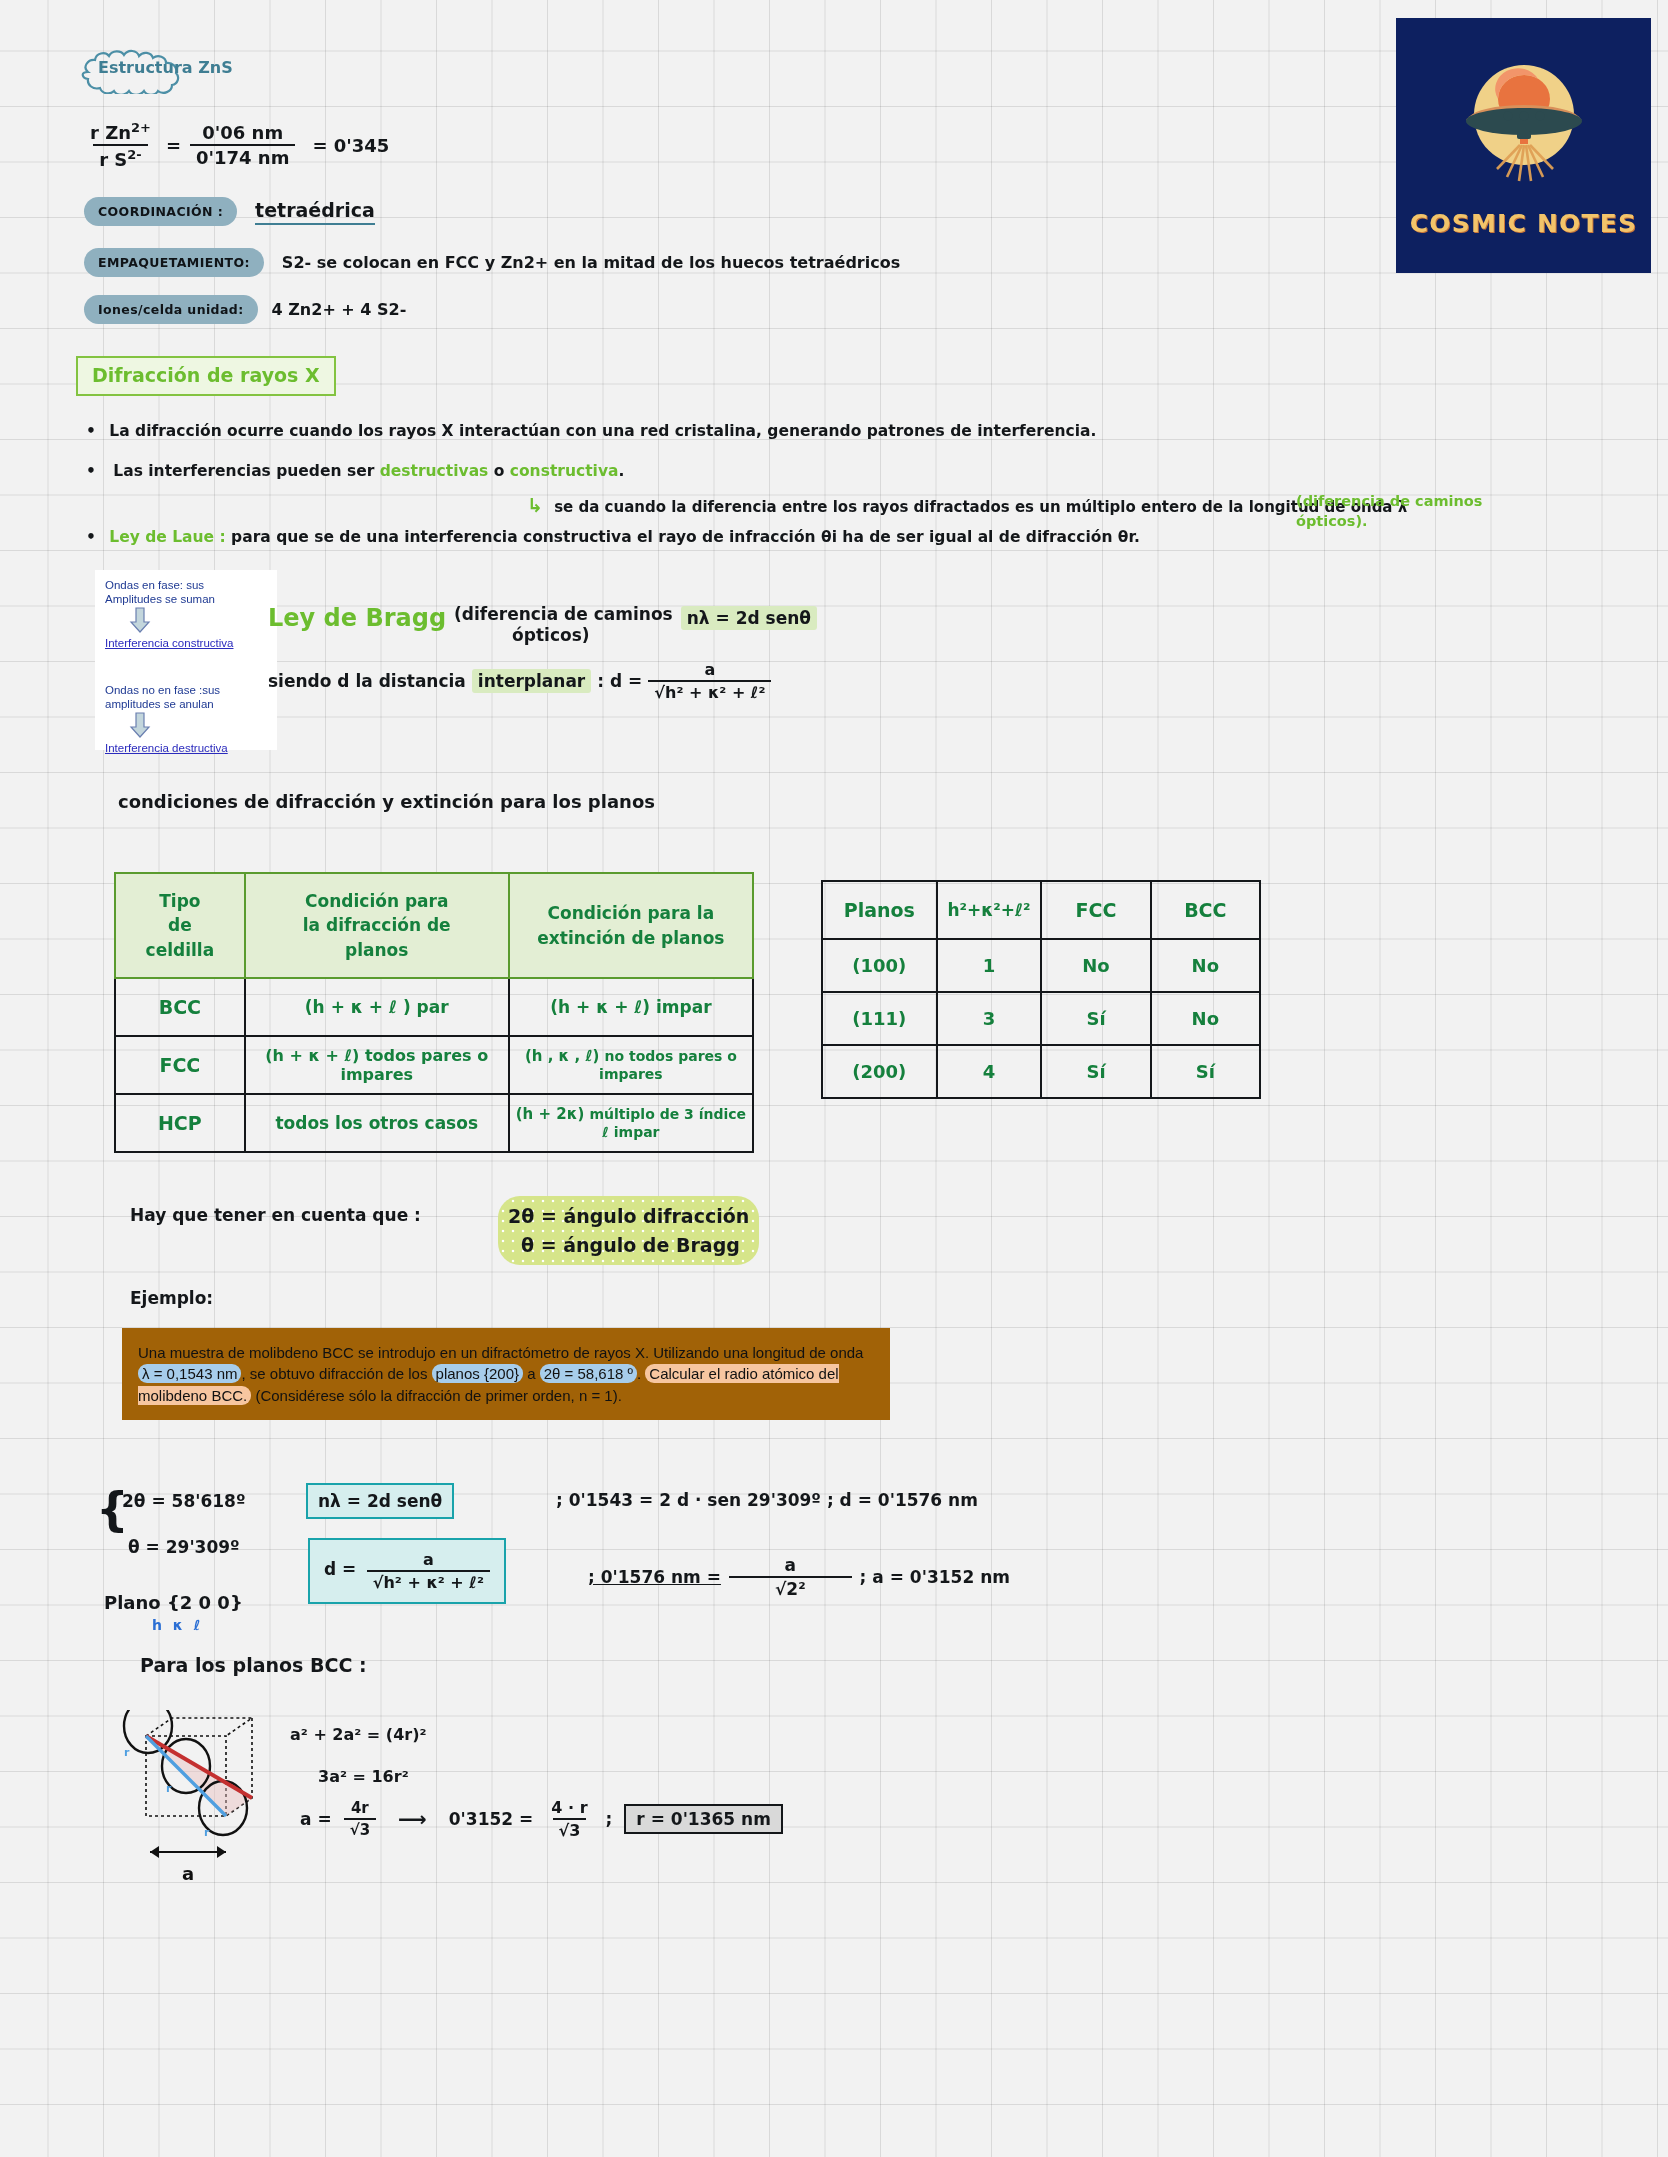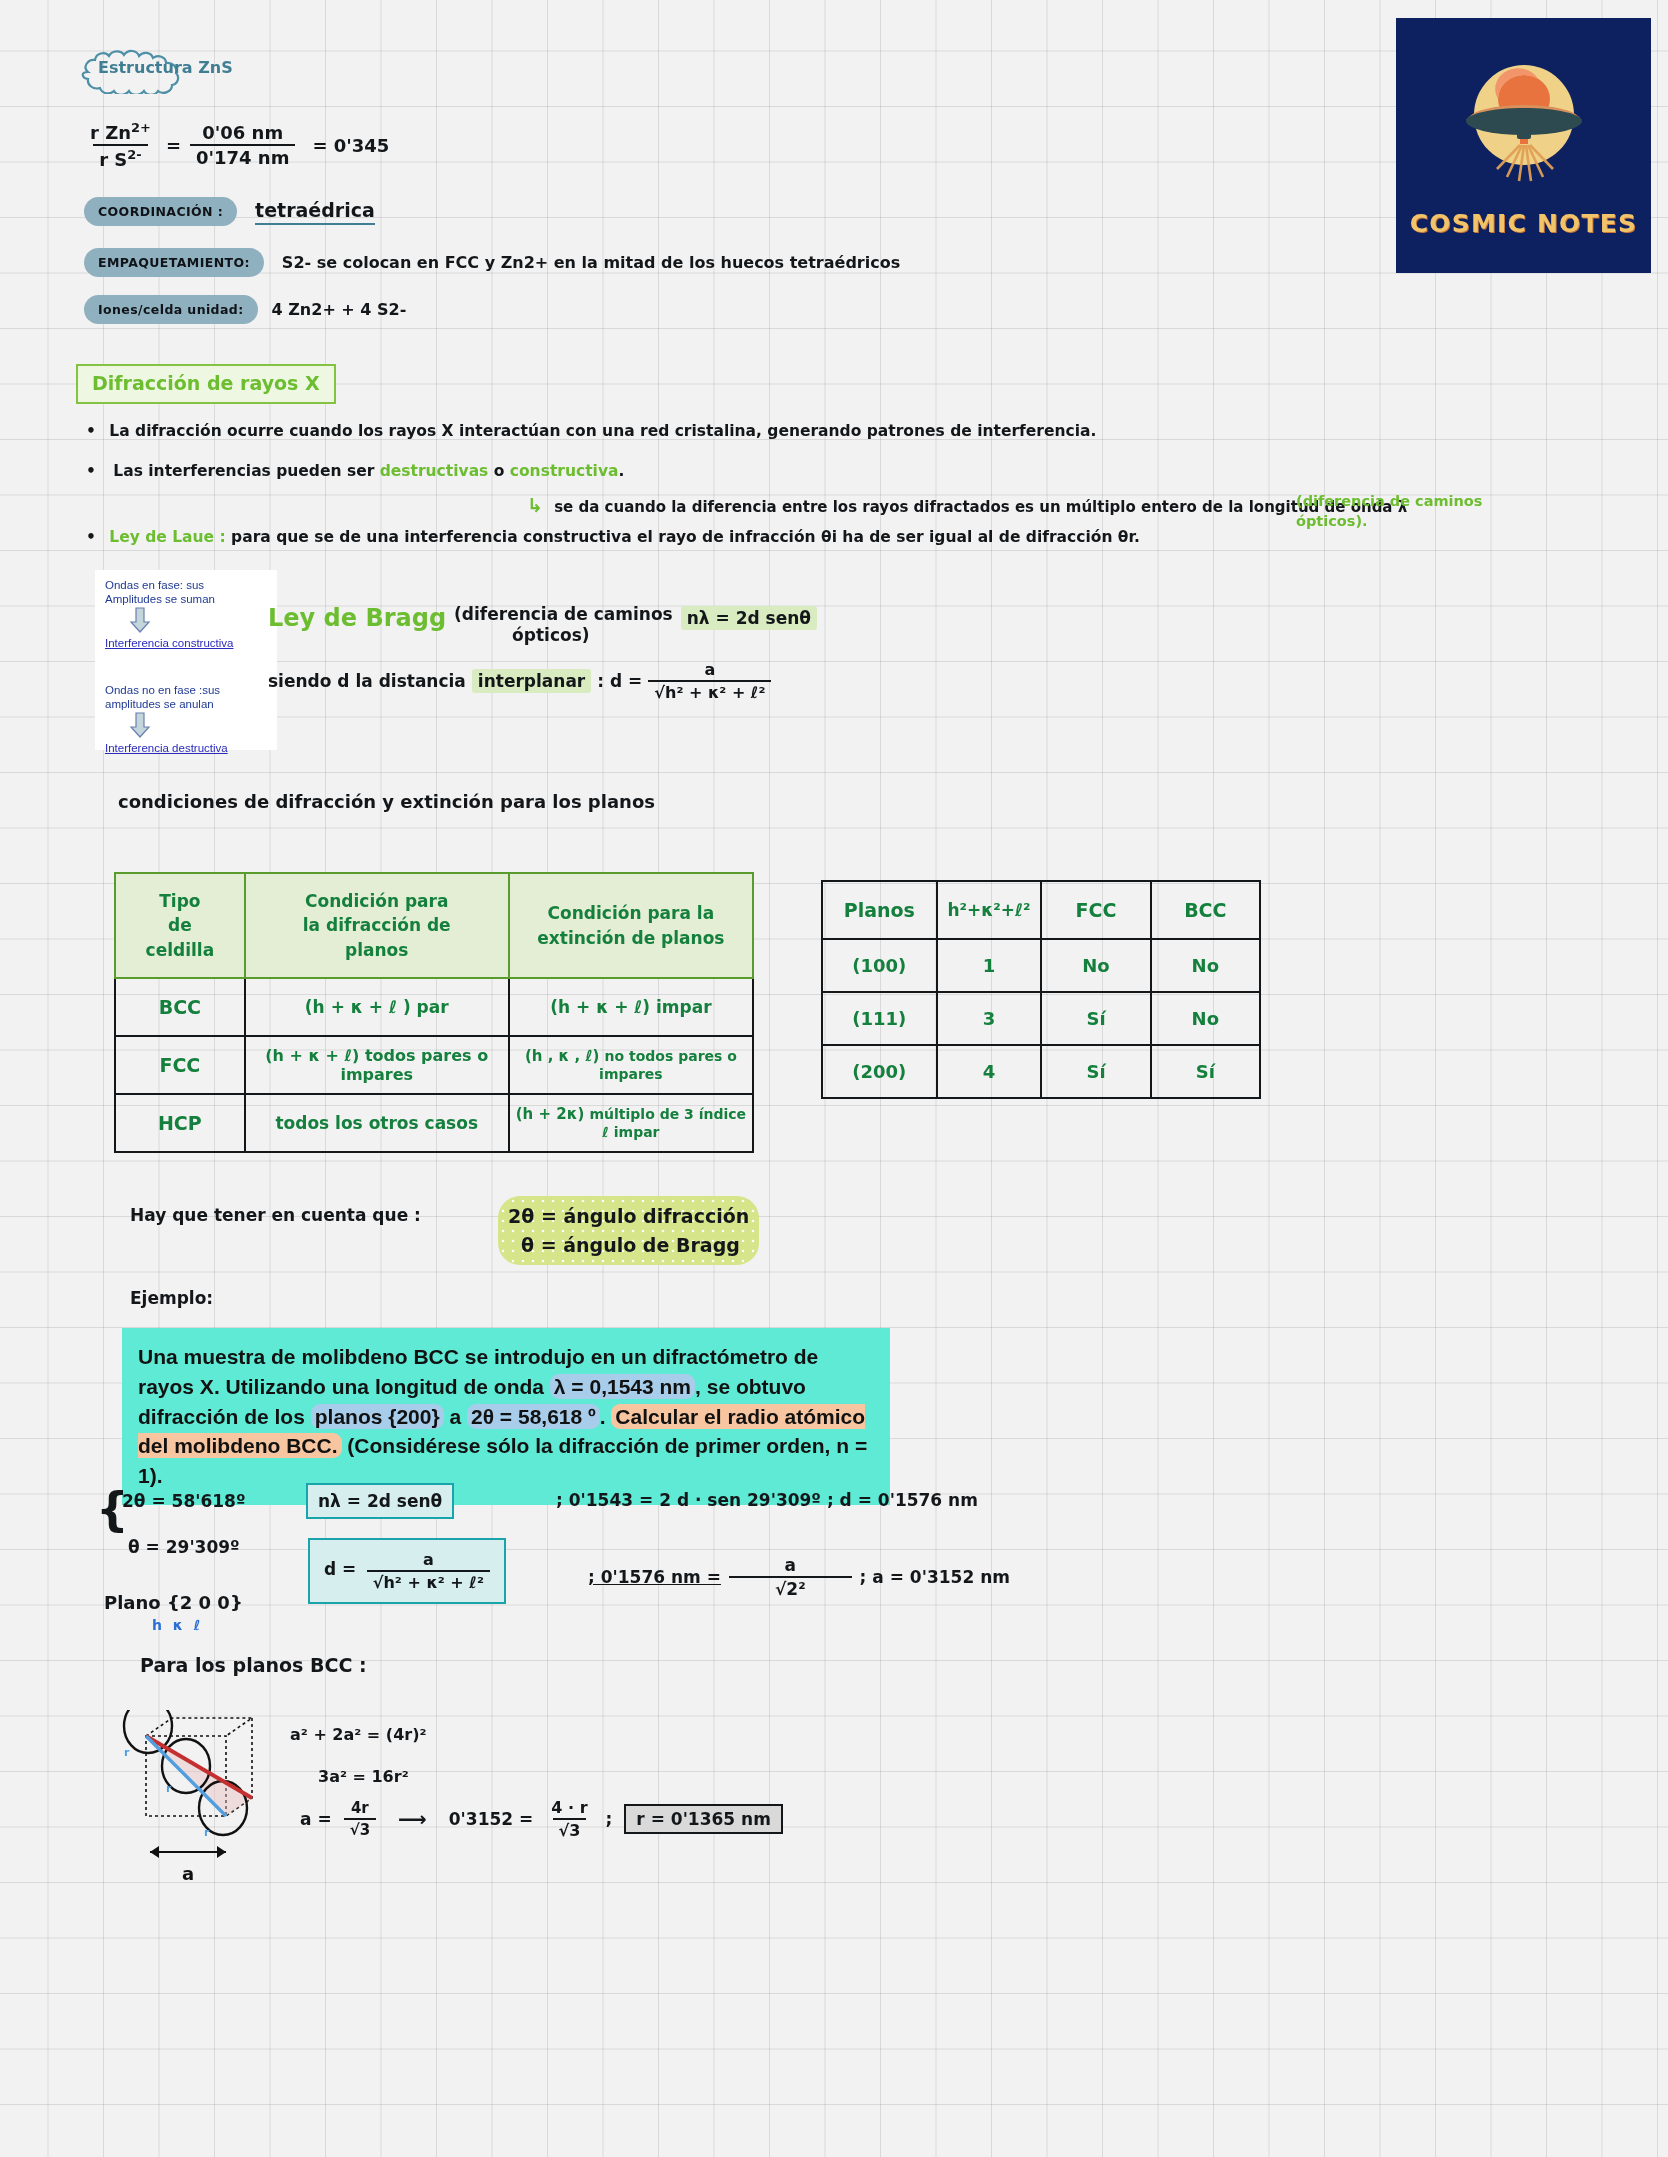--- a/index.html
+++ b/index.html
@@ -94,22 +94,22 @@
   #waves{
     left:95px; top:570px; width:182px; height:180px; background:#ffffff;
     padding:8px 10px; font-family:"Liberation Sans", sans-serif;
   }
   #waves .wt{ color:#1f3a93; font-size:11.5px; line-height:1.25; }
   #waves .wl{ color:#2b2bbd; font-size:11.5px; text-decoration:underline; }
   #waves .arr{ width:100%; text-align:left; padding-left:24px; }
 
   
   #ejemplo-box{
-    left:122px; top:1328px; width:768px; background:#5eead4; padding:14px 16px;
-    font-family:"Liberation Sans", sans-serif; font-size:21px; line-height:1.42; color:#111;font-weight:bold;
+    left:122px; top:1328px; width:768px; background:#a16207; padding:14px 16px;
+    font-family:"Liberation Sans", sans-serif; font-size:15px; line-height:1.42; color:#111;
   }
 
   .small{ font-size:.72em; vertical-align:super; }
 </style>
 </head>
 <body>
 
 <div id="grid"></div>
 
 <div id="page">
@@ -168,21 +168,21 @@
   <div class="abs" style="left:84px; top:248px; display:flex; align-items:center; gap:18px;">
     <span class="pill">EMPAQUETAMIENTO:</span>
     <span class="hw" style="font-size:16px;">S2- se colocan en FCC y Zn2+ en la mitad de los huecos tetraédricos</span>
   </div>
 
   <div class="abs" style="left:84px; top:295px; display:flex; align-items:center; gap:14px;">
     <span class="pill">Iones/celda unidad:</span>
     <span class="hw" style="font-size:16px;">4 Zn2+ + 4 S2-</span>
   </div>
 
-  <div class="abs" style="left:76px; top:364px;">
+  <div class="abs" style="left:76px; top:356px;">
     <span class="green-box">Difracción de rayos X</span>
   </div>
 
   <div class="abs hw" style="left:86px; top:422px; font-size:15.5px;">
     <span>•</span>
     <span style="margin-left:8px;">La difracción ocurre cuando los rayos X interactúan con una red cristalina, generando patrones de interferencia.</span>
   </div>
 
   <div class="abs hw" style="left:86px; top:462px; font-size:15.5px;">
     <span>•</span>

